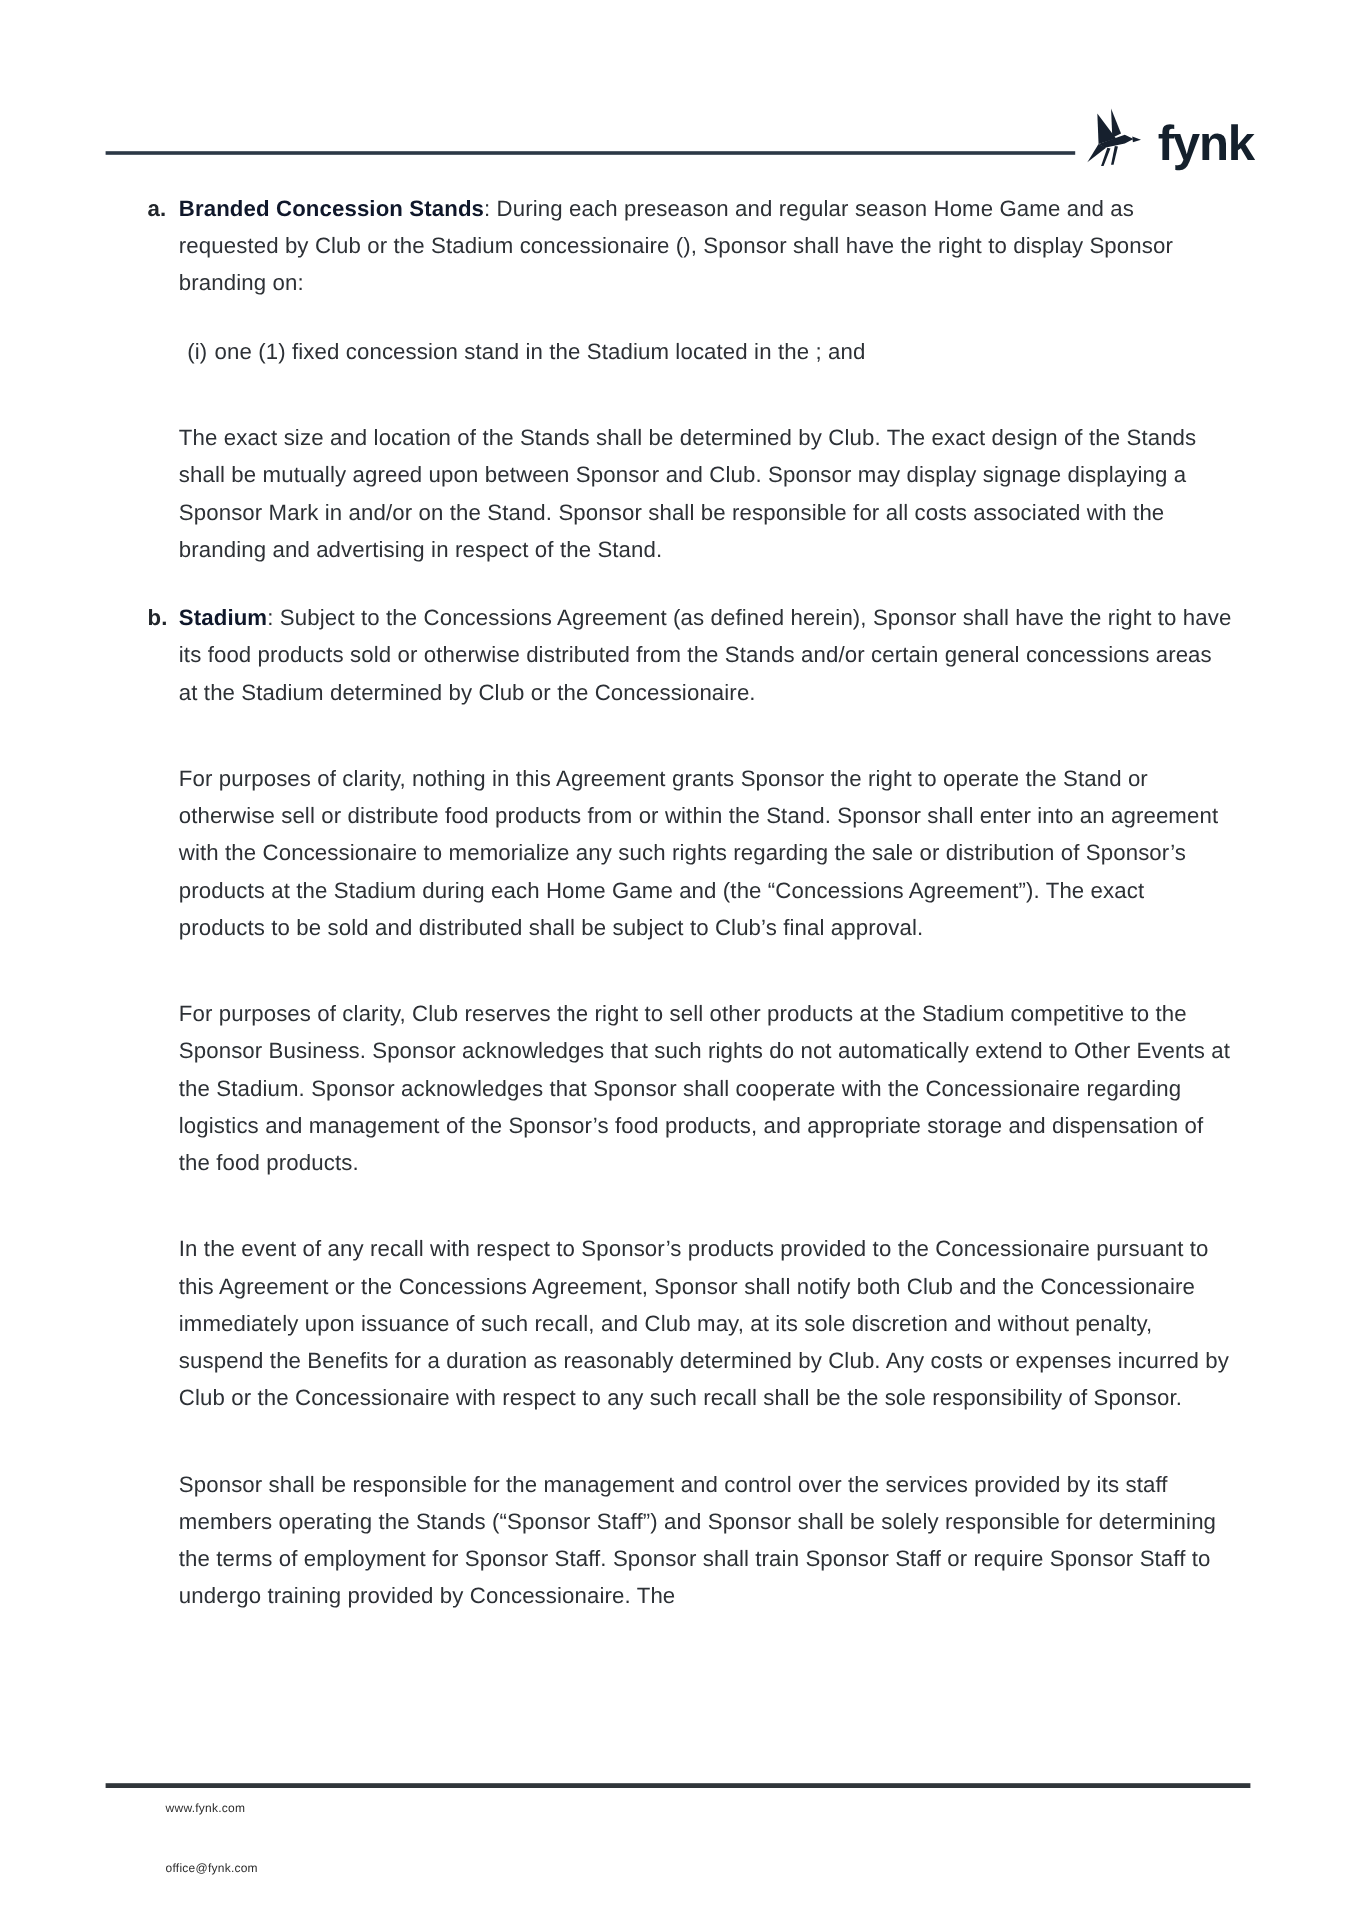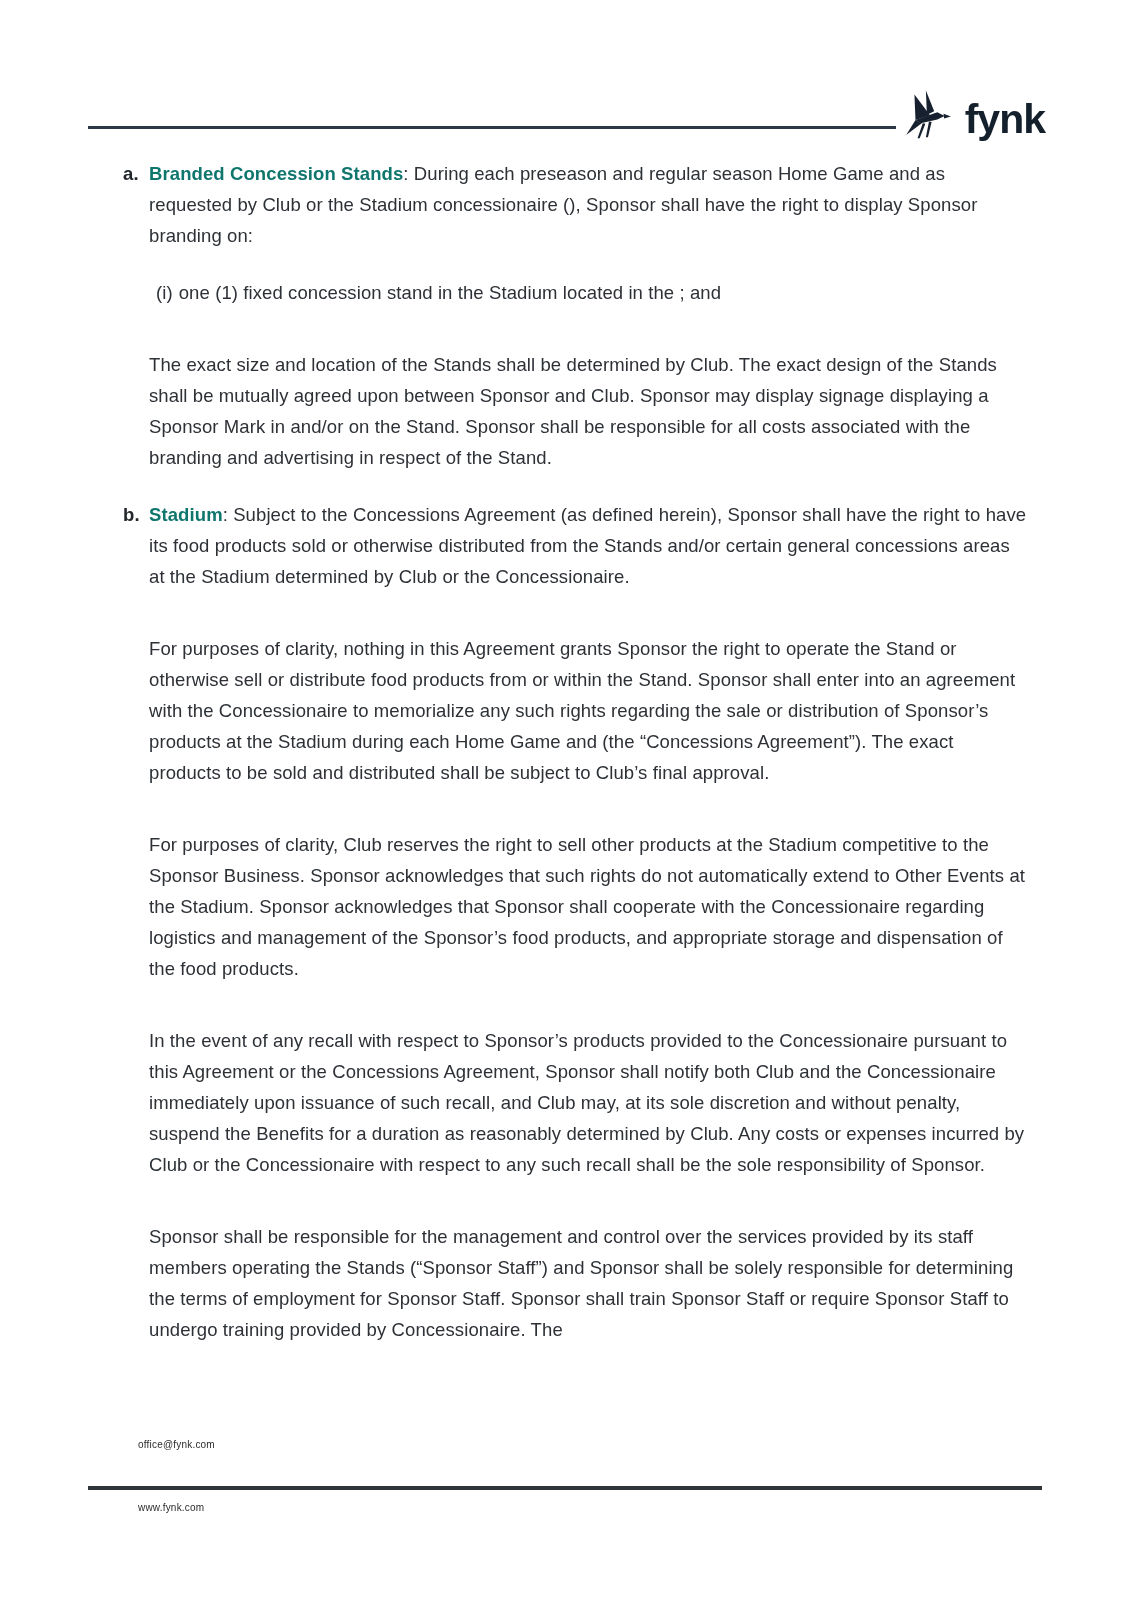--- a/index.html
+++ b/index.html
@@ -48,42 +48,42 @@
     letter-spacing:0.1px;
   }
   .item { position:relative; margin-top:26px; }
   .item:first-child { margin-top:0; }
   .item-marker {
     position:absolute;
     left:-26px; top:0;
     font-weight:700;
     color:#22262b;
   }
-  .item-title { font-weight:700; color:#0f766e; }
+  .item-title { font-weight:700; color:#0f172a; }
   .para { margin:41px 0 0 0; }
   .sub { margin:26px 0 0 23px; text-indent:-16px; }
   .sub-marker { margin-right:6px; }
 
   
   .footer-rule {
     position:absolute;
     left:88px; top:1486px;
     width:954px; height:4px;
     background:#30353a;
   }
   .footer-text {
     position:absolute;
     left:138px;
     font-size:10px;
     letter-spacing:0.2px;
     color:#2c2c2c;
     line-height:1;
   }
   .footer-web   { top:1503px; }
-  .footer-email { top:1440px; }
+  .footer-email { top:1553px; }
 </style>
 </head>
 <body>
 
 <div class="page">
 
   <div class="header-rule"></div>
   <div class="logo">
     <span>
       <svg width="52" height="58" viewBox="0 0 100 110" xmlns="http://www.w3.org/2000/svg">

